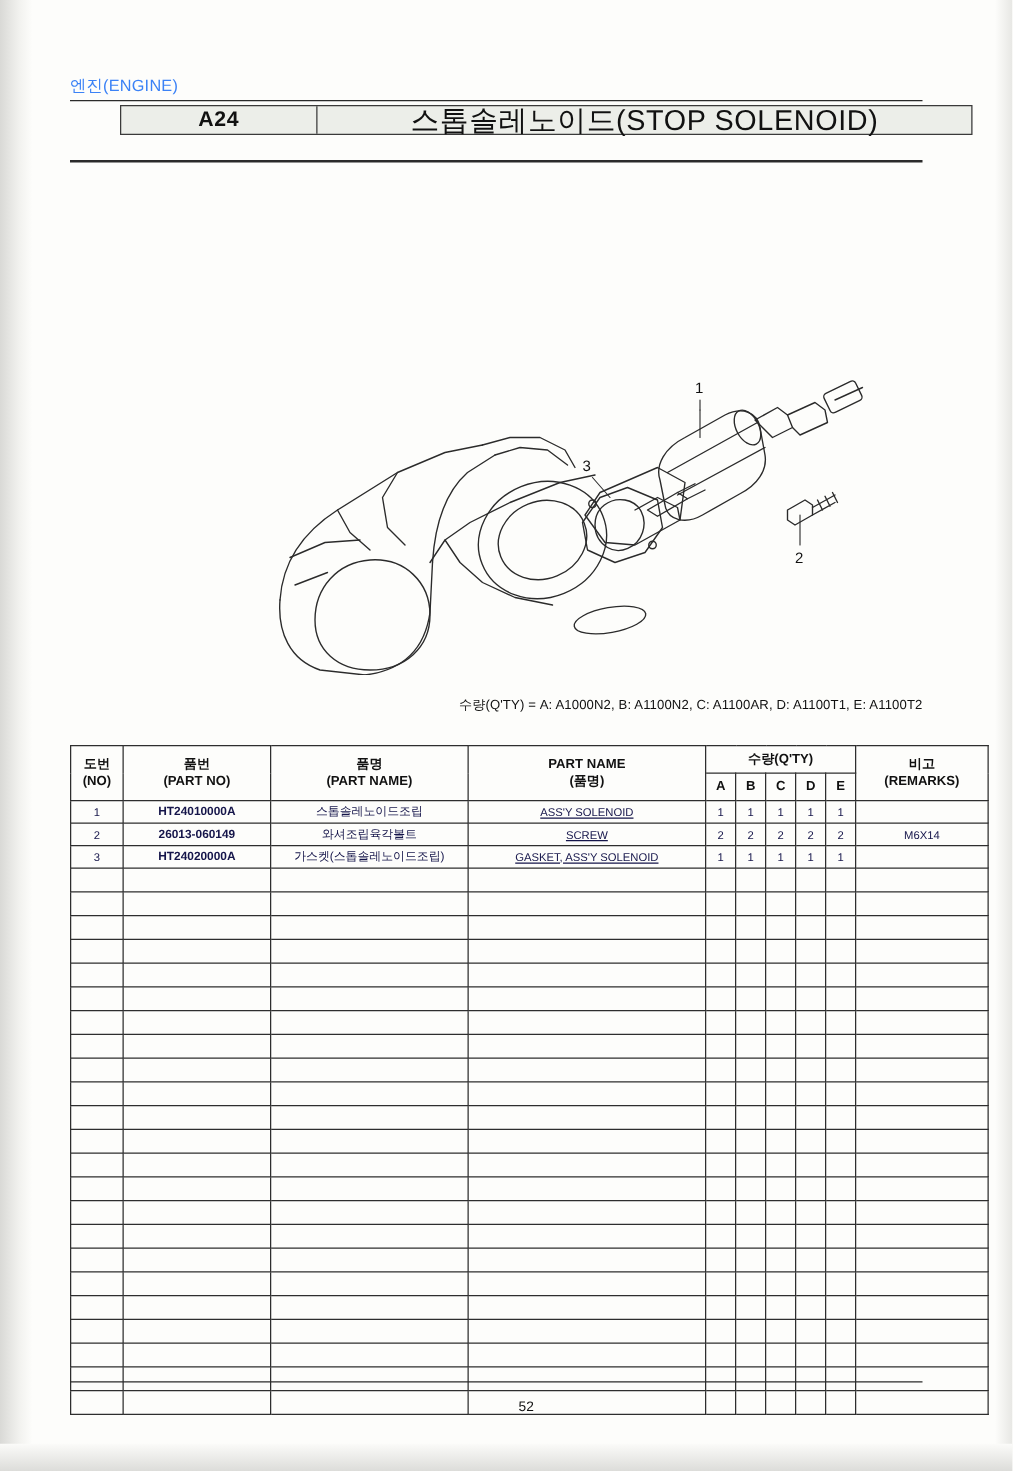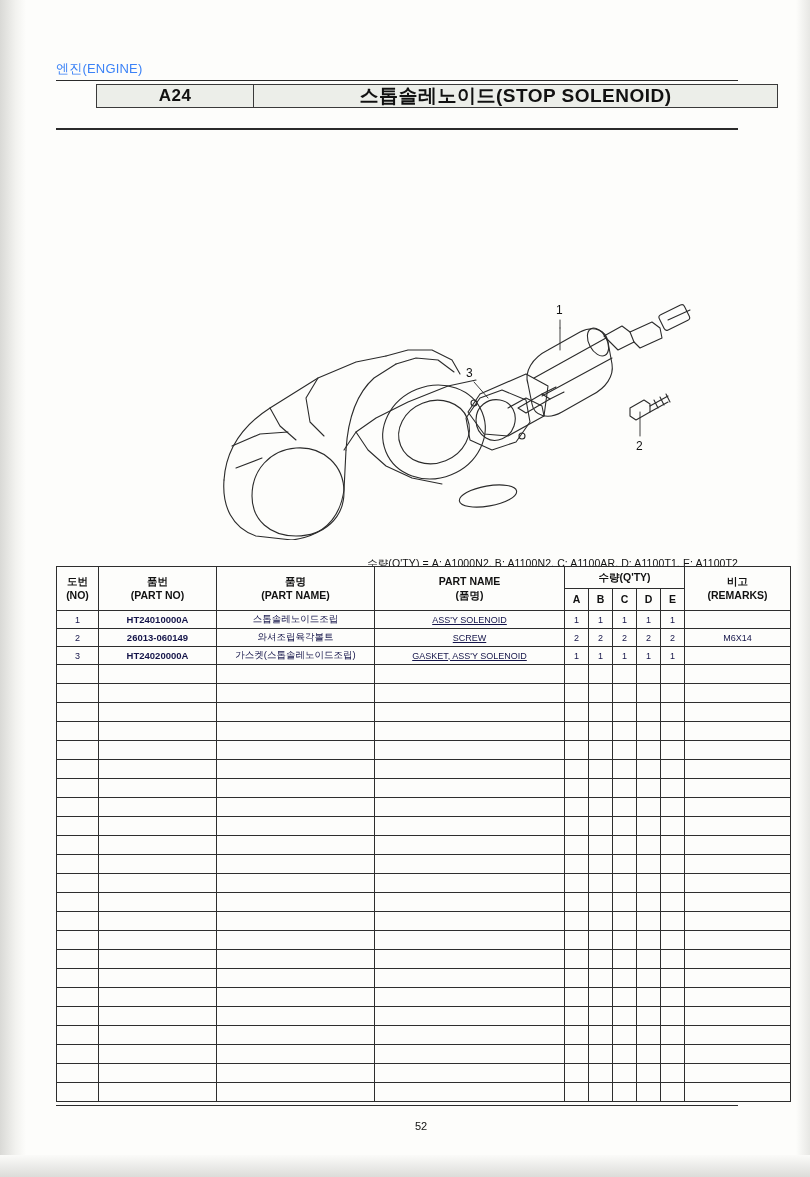--- a/index.html
+++ b/index.html
@@ -80,22 +80,22 @@
     justify-content: center;
     font-weight: bold;
     font-size: 17px;
     letter-spacing: 0.5px;
   }
   .title-main {
     flex: 1;
     display: flex;
     align-items: center;
     justify-content: center;
-    font-weight: bold;
-    font-size: 19px;
+    font-weight: normal;
+    font-size: 23px;
     letter-spacing: 0.5px;
   }
   .title-underline {
     position: absolute;
     left: 56px;
     top: 128px;
     width: 682px;
     height: 2px;
     background: #2b2b2b;
   }
@@ -113,21 +113,21 @@
     right: 72px;
     top: 557px;
     font-size: 10.5px;
     color: #111;
     letter-spacing: 0.1px;
   }
 
   table.parts {
     position: absolute;
     left: 56px;
-    top: 566px;
+    top: 596px;
     width: 682px;
     border-collapse: collapse;
     font-size: 10px;
     table-layout: fixed;
   }
   table.parts th, table.parts td {
     border: 1px solid #2e2e2e;
     padding: 0;
     text-align: center;
     vertical-align: middle;

